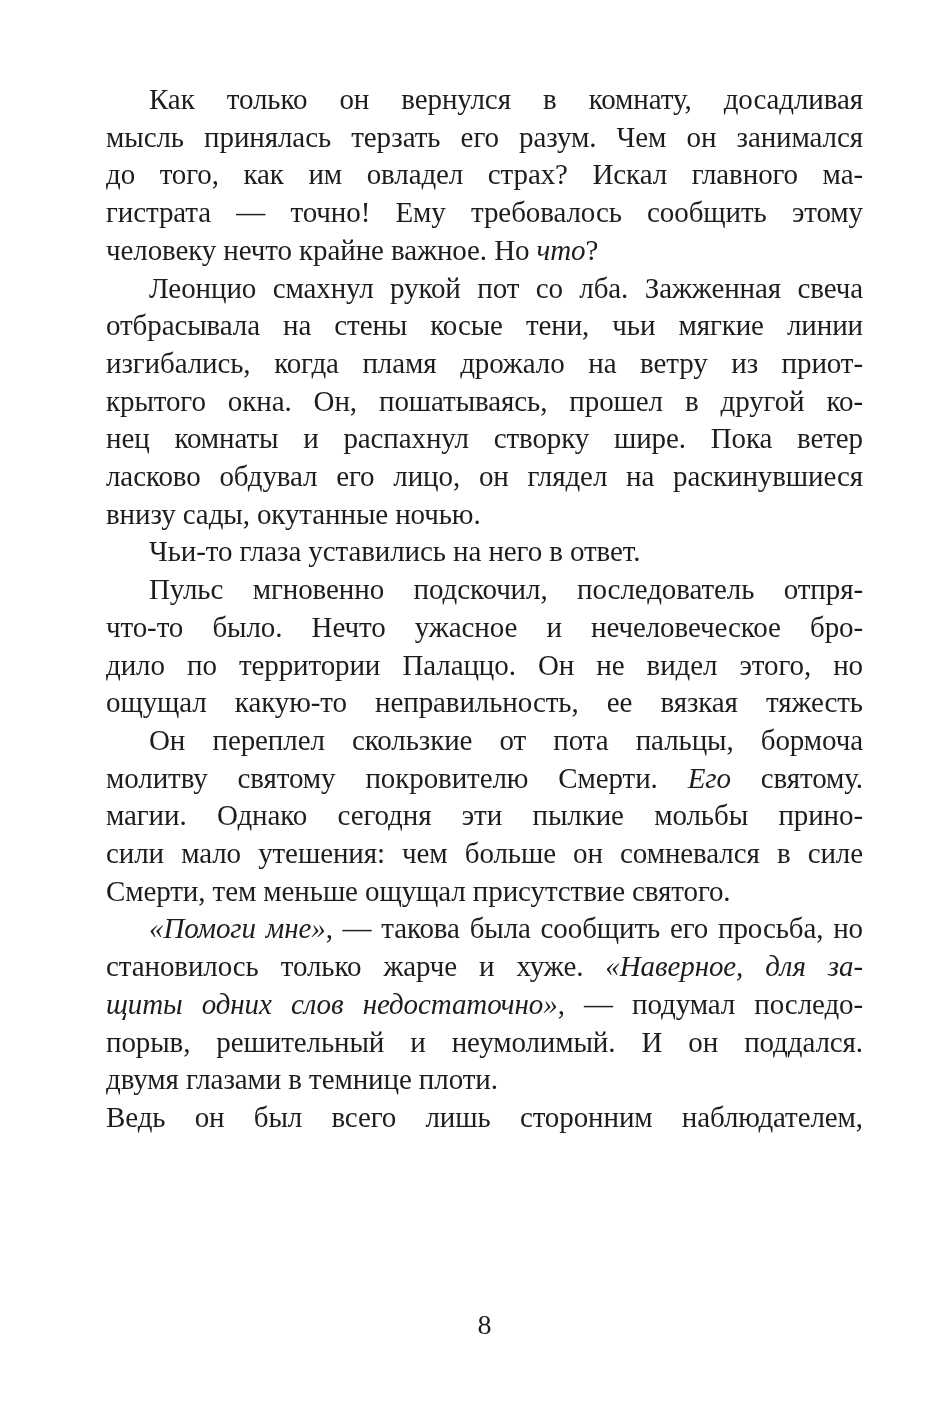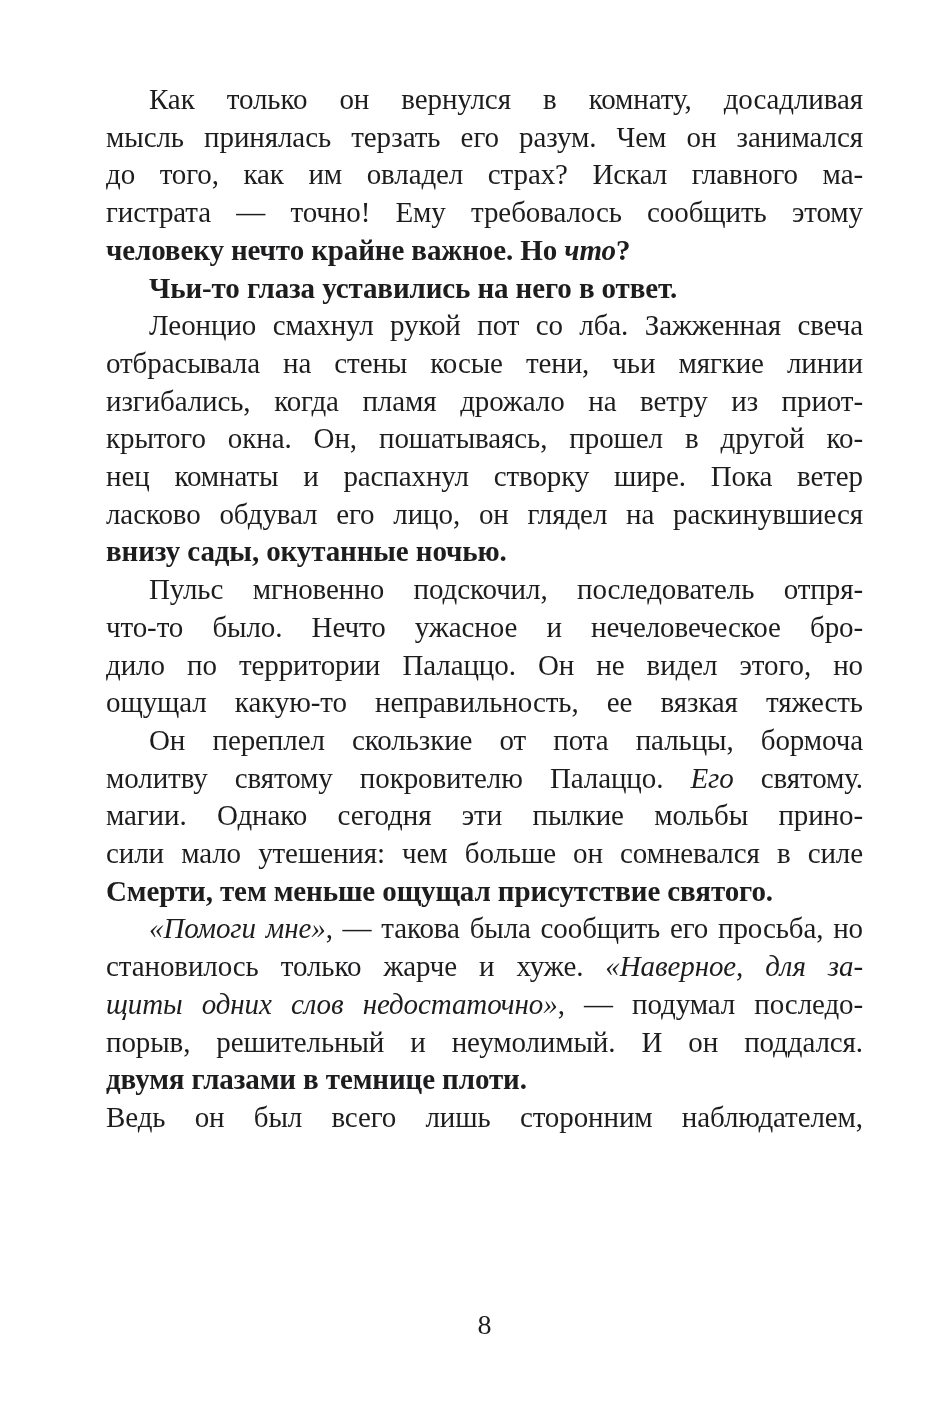--- a/index.html
+++ b/index.html
@@ -35,21 +35,20 @@
     text-align-last: justify;
     hyphens: none;
     overflow: visible;
     white-space: normal;
   }
   .line.indent {
     text-indent: 43px;
   }
   .line.last {
     text-align-last: left;
-    font-weight: bold;
   }
   .italic {
     font-style: italic;
   }
   .page-number {
     position: absolute;
     left: 106px;
     top: 1309px;
     width: 757px;
     text-align: center;
@@ -64,40 +63,40 @@
 <div class="page">
   <div class="text-block" id="text-block">
       <div class="paragraph">
         <div class="line indent"><span>Как только он вернулся в комнату, досадливая</span></div>
         <div class="line"><span>мысль принялась терзать его разум. Чем он занимался</span></div>
         <div class="line"><span>до того, как им овладел страх? Искал главного ма-</span></div>
         <div class="line"><span>гистрата — точно! Ему требовалось сообщить этому</span></div>
         <div class="line last"><span>человеку нечто крайне важное. Но </span><span class="italic">что</span><span>?</span></div>
       </div>
       <div class="paragraph">
-        <div class="line indent last"><span>Чьи-то глаза уставились на него в ответ.</span></div>
-      </div>
-      <div class="paragraph">
         <div class="line indent"><span>Леонцио смахнул рукой пот со лба. Зажженная свеча</span></div>
         <div class="line"><span>отбрасывала на стены косые тени, чьи мягкие линии</span></div>
         <div class="line"><span>изгибались, когда пламя дрожало на ветру из приот-</span></div>
         <div class="line"><span>крытого окна. Он, пошатываясь, прошел в другой ко-</span></div>
         <div class="line"><span>нец комнаты и распахнул створку шире. Пока ветер</span></div>
         <div class="line"><span>ласково обдувал его лицо, он глядел на раскинувшиеся</span></div>
         <div class="line last"><span>внизу сады, окутанные ночью.</span></div>
       </div>
       <div class="paragraph">
+        <div class="line indent last"><span>Чьи-то глаза уставились на него в ответ.</span></div>
+      </div>
+      <div class="paragraph">
         <div class="line indent"><span>Пульс мгновенно подскочил, последователь отпря-</span></div>
         <div class="line"><span>что-то было. Нечто ужасное и нечеловеческое бро-</span></div>
         <div class="line"><span>дило по территории Палаццо. Он не видел этого, но</span></div>
         <div class="line"><span>ощущал какую-то неправильность, ее вязкая тяжесть</span></div>
       </div>
       <div class="paragraph">
         <div class="line indent"><span>Он переплел скользкие от пота пальцы, бормоча</span></div>
-        <div class="line"><span>молитву святому покровителю Палаццо. </span><span class="italic">Его</span><span> святому.</span></div>
+        <div class="line"><span>молитву святому покровителю Смерти. </span><span class="italic">Его</span><span> святому.</span></div>
         <div class="line"><span>магии. Однако сегодня эти пылкие мольбы прино-</span></div>
         <div class="line"><span>сили мало утешения: чем больше он сомневался в силе</span></div>
         <div class="line last"><span>Смерти, тем меньше ощущал присутствие святого.</span></div>
       </div>
       <div class="paragraph">
         <div class="line indent"><span class="italic">«Помоги мне»</span><span>, — такова была сообщить его просьба, но</span></div>
         <div class="line"><span>становилось только жарче и хуже. </span><span class="italic">«Наверное, для за-</span></div>
         <div class="line"><span class="italic">щиты одних слов недостаточно»</span><span>, — подумал последо-</span></div>
         <div class="line"><span>порыв, решительный и неумолимый. И он поддался.</span></div>
         <div class="line last"><span>двумя глазами в темнице плоти.</span></div>

